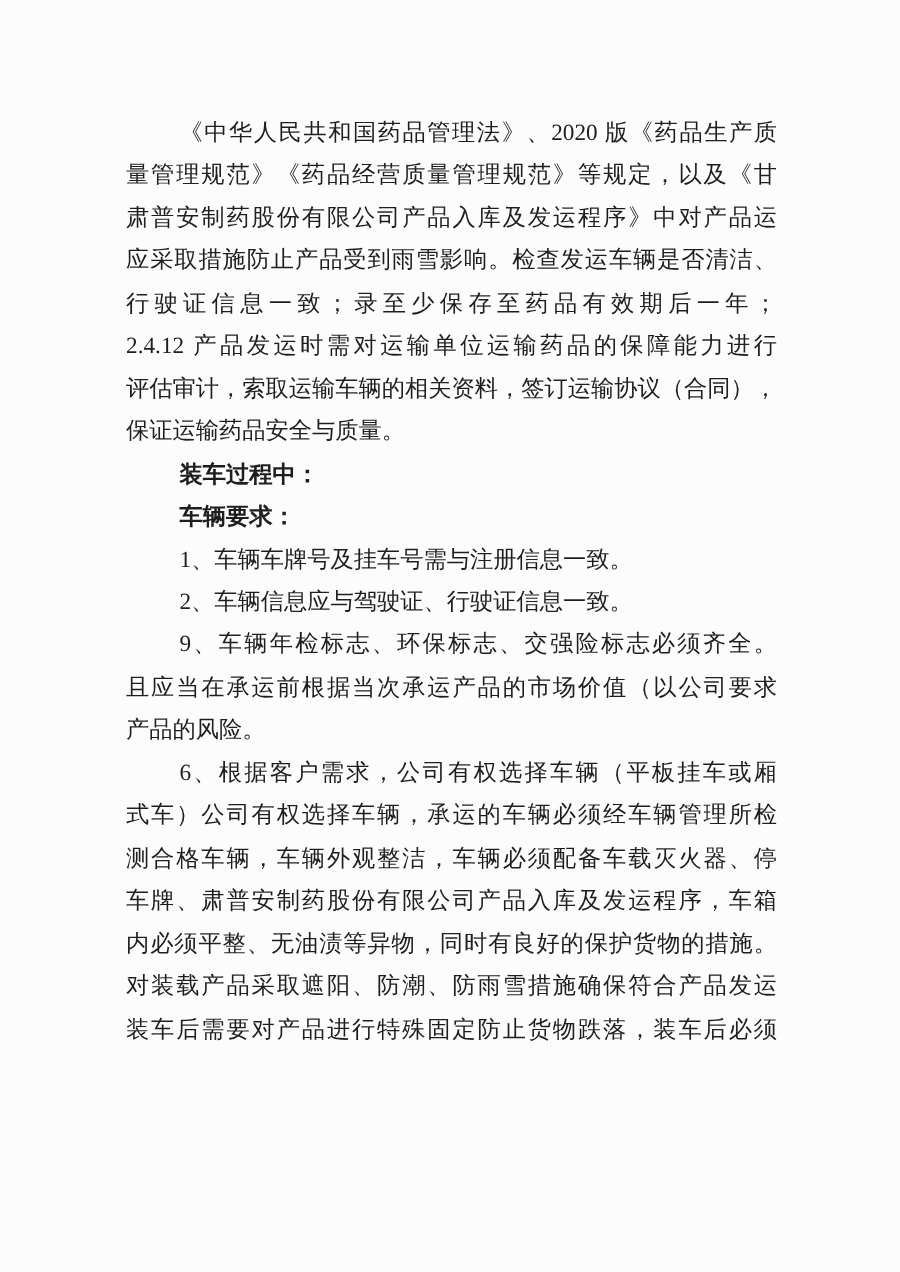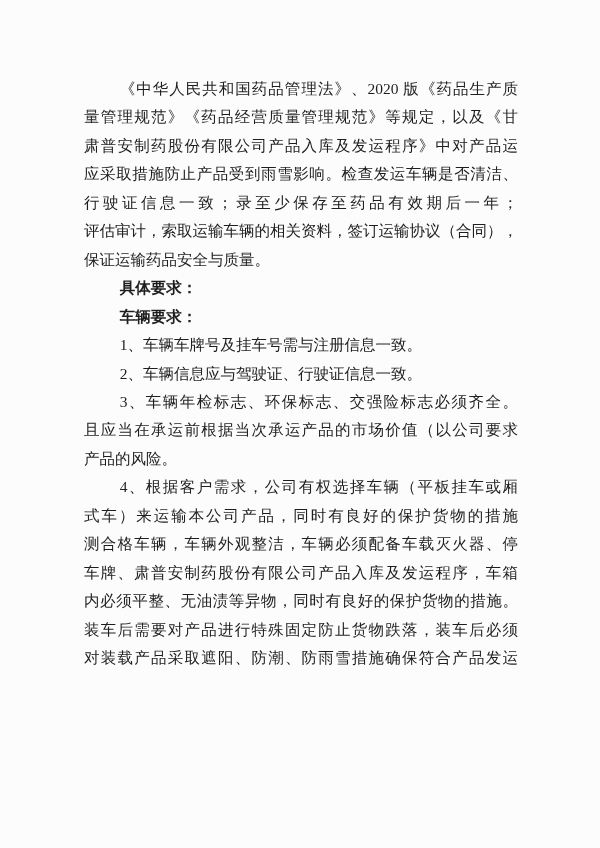--- a/index.html
+++ b/index.html
@@ -44,30 +44,31 @@
 </head>
 <body>
 
 <div class="page">
   <div class="text-block">
       <div class="line indent fill">《中华人民共和国药品管理法》、2020 版《药品生产质</div>
       <div class="line fill">量管理规范》《药品经营质量管理规范》等规定，以及《甘</div>
       <div class="line fill">肃普安制药股份有限公司产品入库及发运程序》中对产品运</div>
       <div class="line fill">应采取措施防止产品受到雨雪影响。检查发运车辆是否清洁、</div>
       <div class="line fill">行驶证信息一致；录至少保存至药品有效期后一年；</div>
+      <div class="line fill">2.4.12 产品发运时需对运输单位运输药品的保障能力进行</div>
       <div class="line fill">评估审计，索取运输车辆的相关资料，签订运输协议（合同），</div>
       <div class="line">保证运输药品安全与质量。</div>
-      <div class="line bold indent">具体要求：</div>
+      <div class="line bold indent">装车过程中：</div>
       <div class="line bold indent">车辆要求：</div>
       <div class="line indent">1、车辆车牌号及挂车号需与注册信息一致。</div>
       <div class="line indent">2、车辆信息应与驾驶证、行驶证信息一致。</div>
-      <div class="line indent fill">3、车辆年检标志、环保标志、交强险标志必须齐全。</div>
+      <div class="line indent fill">9、车辆年检标志、环保标志、交强险标志必须齐全。</div>
       <div class="line fill">且应当在承运前根据当次承运产品的市场价值（以公司要求</div>
       <div class="line">产品的风险。</div>
-      <div class="line indent fill">4、根据客户需求，公司有权选择车辆（平板挂车或厢</div>
-      <div class="line fill">式车）来运输本公司产品，同时有良好的保护货物的措施</div>
+      <div class="line indent fill">6、根据客户需求，公司有权选择车辆（平板挂车或厢</div>
+      <div class="line fill">式车）公司有权选择车辆，承运的车辆必须经车辆管理所检</div>
       <div class="line fill">测合格车辆，车辆外观整洁，车辆必须配备车载灭火器、停</div>
       <div class="line fill">车牌、肃普安制药股份有限公司产品入库及发运程序，车箱</div>
       <div class="line fill">内必须平整、无油渍等异物，同时有良好的保护货物的措施。</div>
+      <div class="line fill">对装载产品采取遮阳、防潮、防雨雪措施确保符合产品发运</div>
       <div class="line fill">装车后需要对产品进行特殊固定防止货物跌落，装车后必须</div>
-      <div class="line fill">对装载产品采取遮阳、防潮、防雨雪措施确保符合产品发运</div>
     </div>
 </div>
 
 </body></html>

